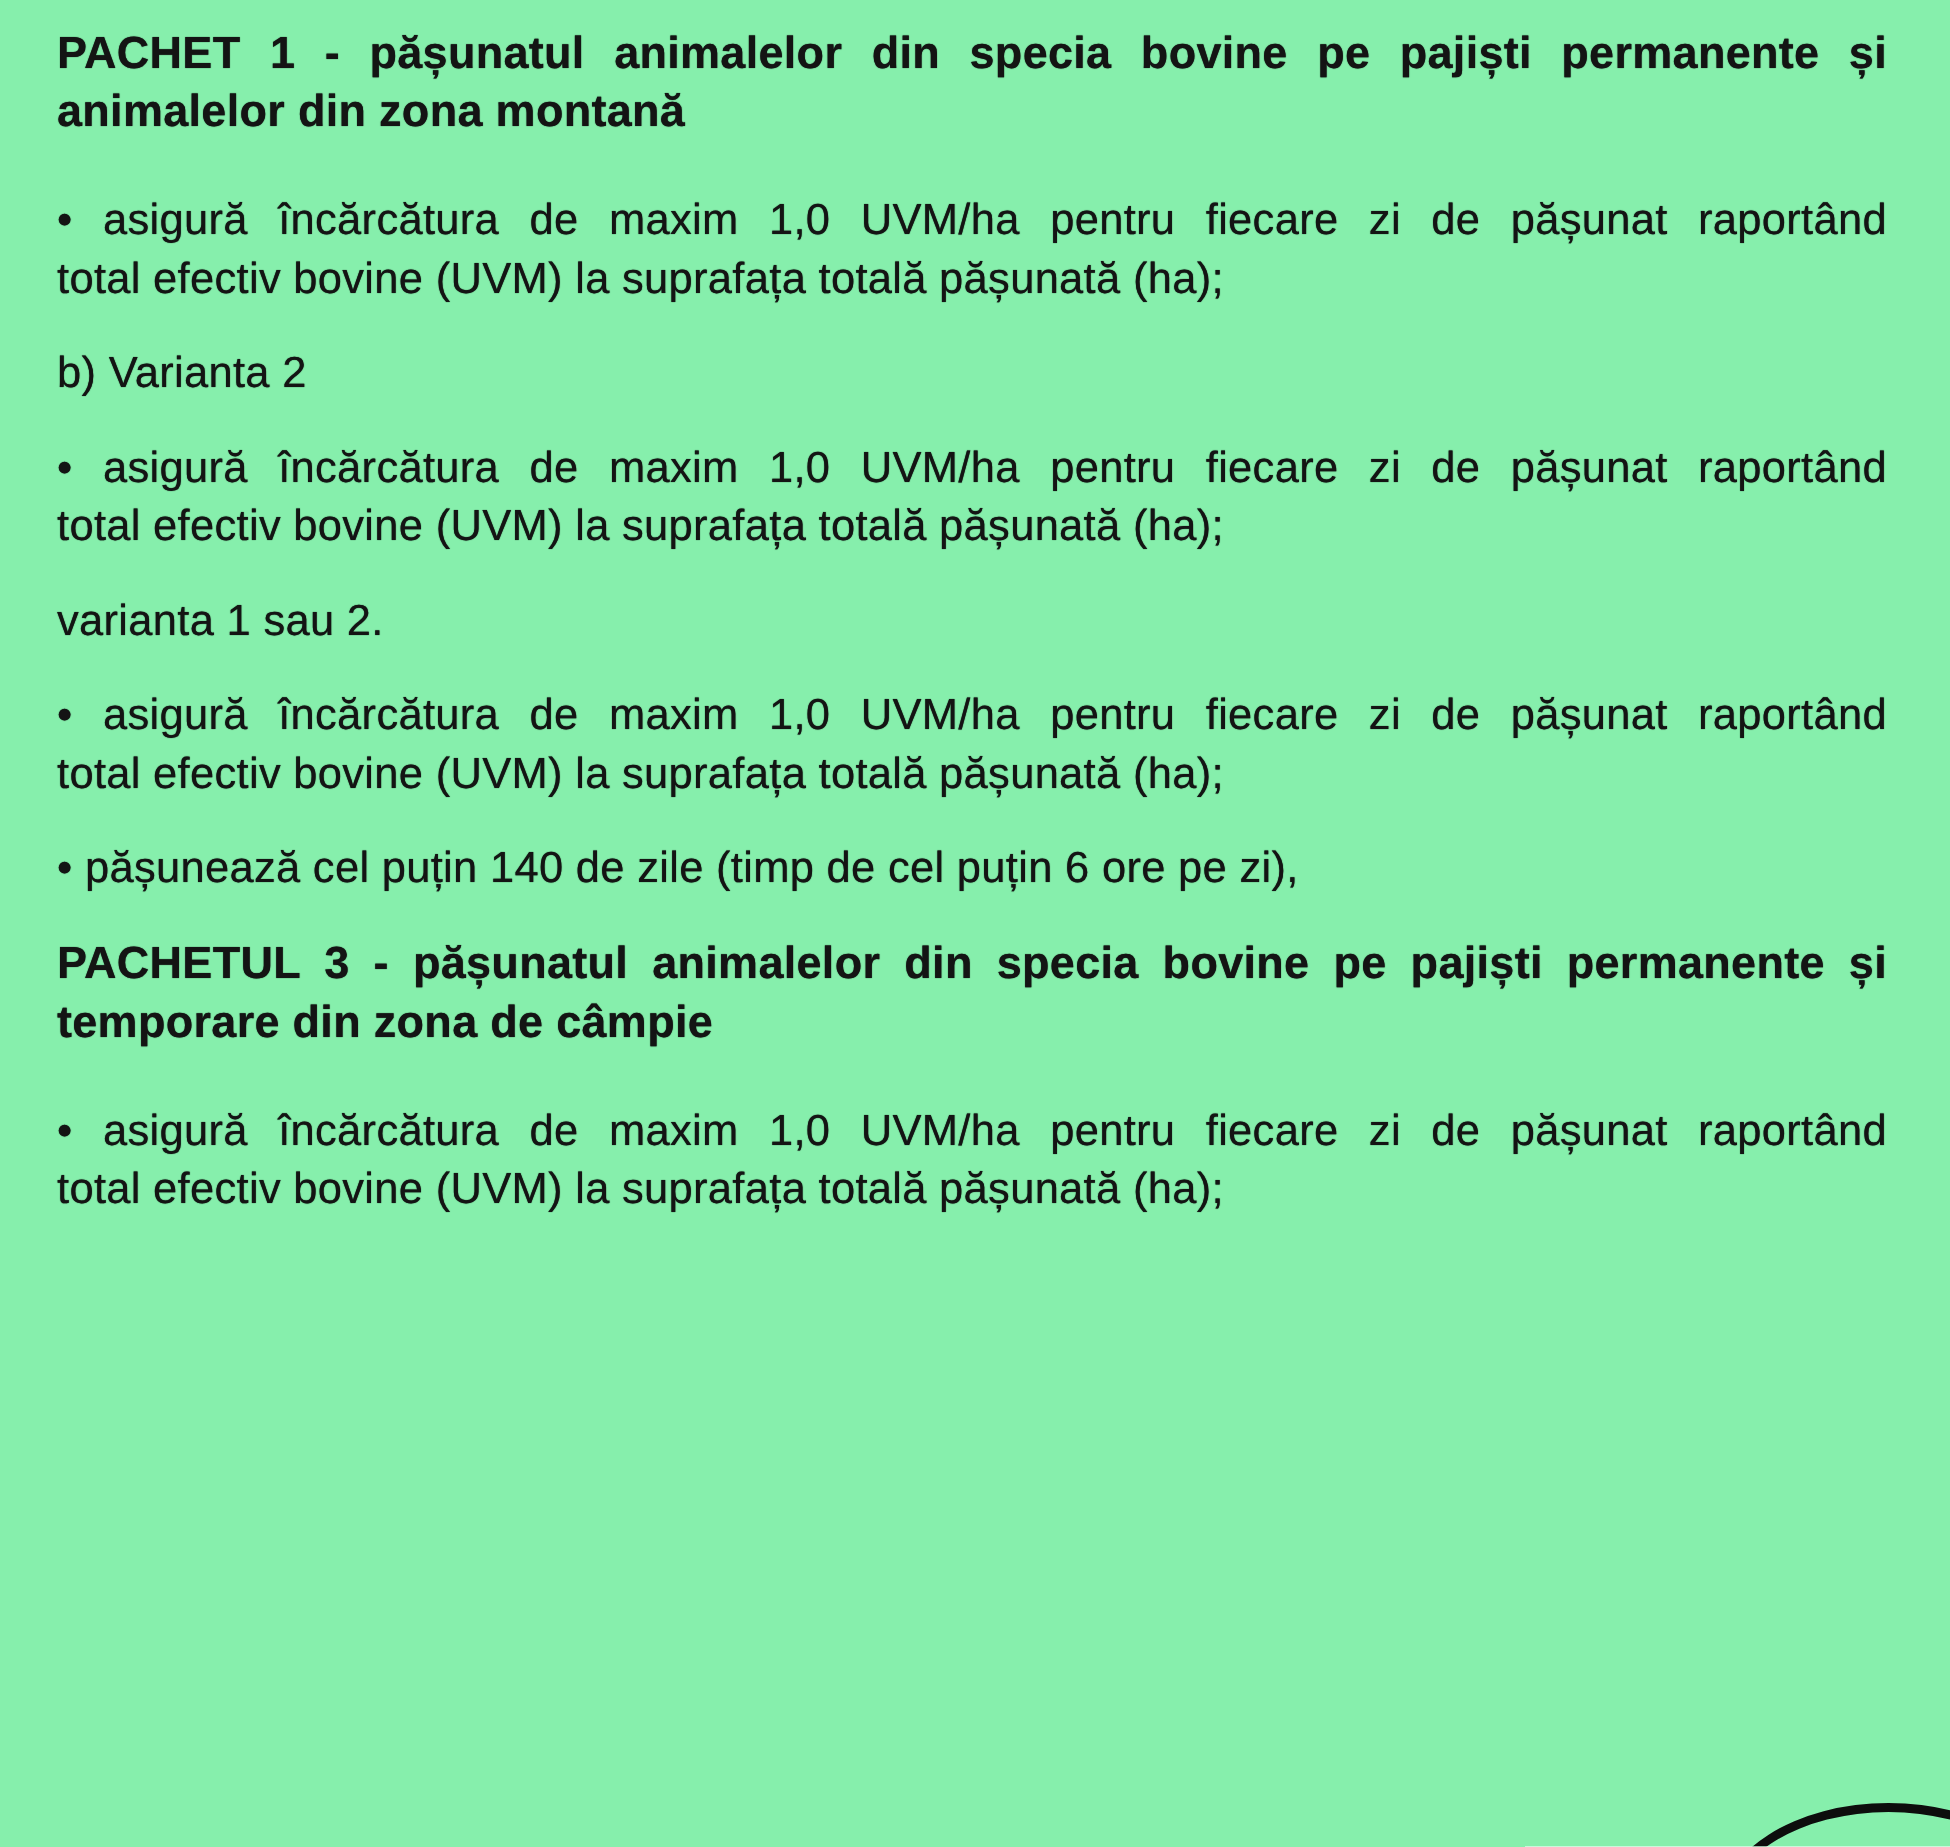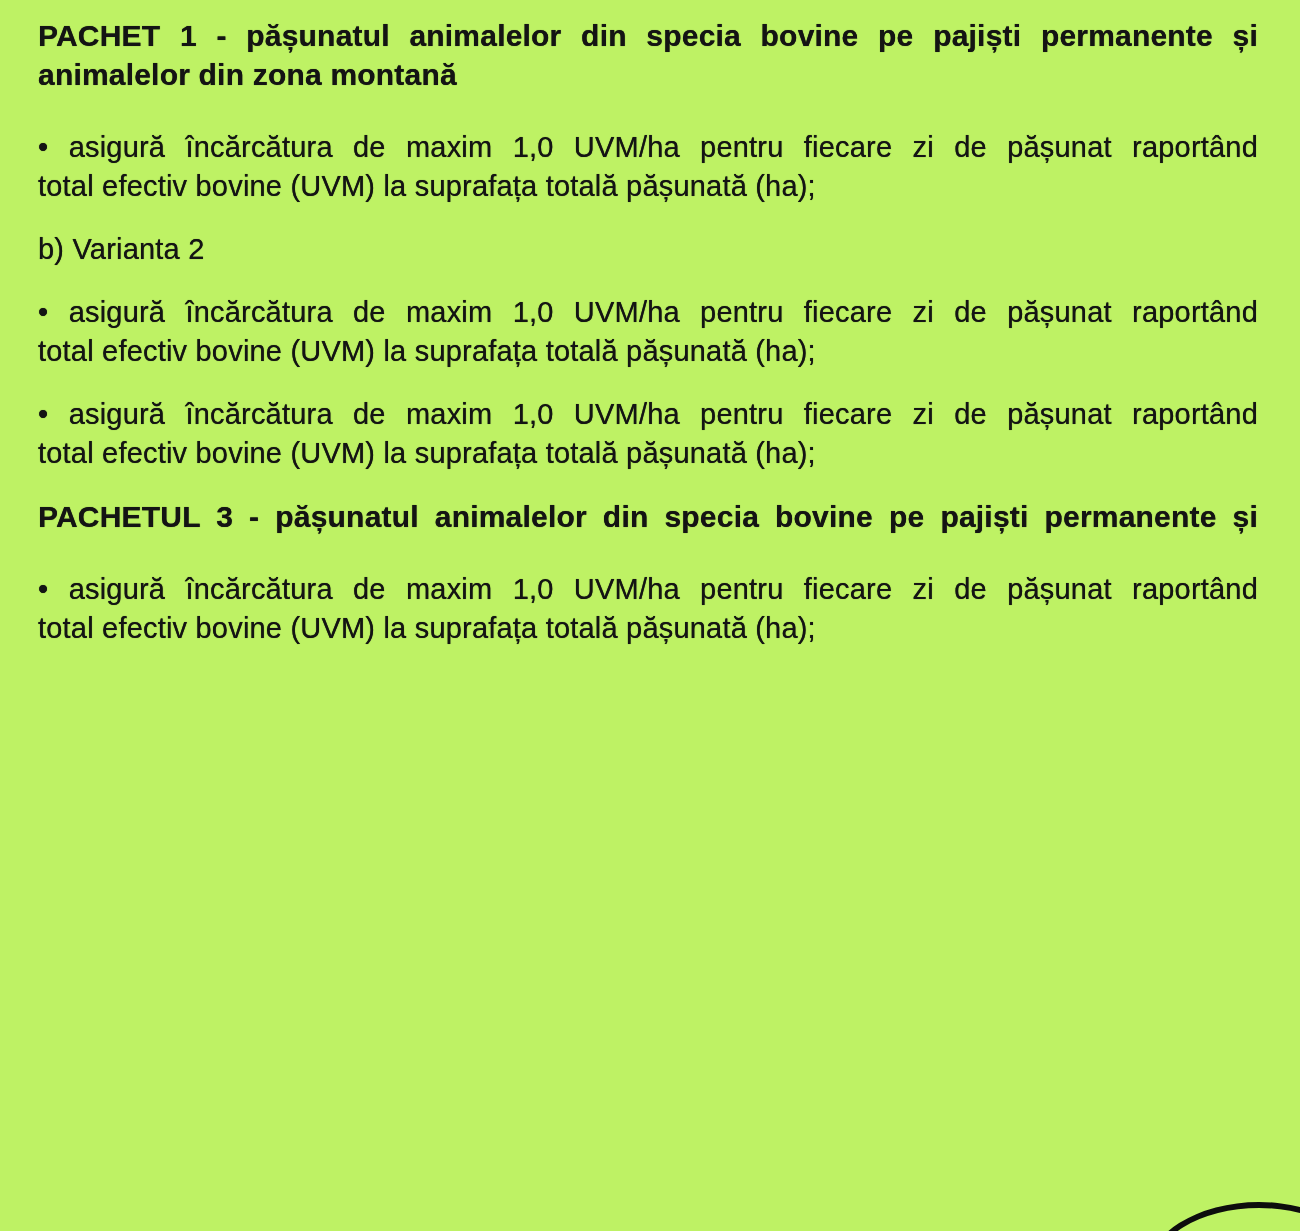--- a/index.html
+++ b/index.html
@@ -5,21 +5,21 @@
   html, body {
     margin: 0;
     padding: 0;
     background: #ffffff;
   }
   .page {
     position: relative;
     width: 1300px;
     height: 1231px;
     box-sizing: border-box;
-    background: #bef264;
+    background: #86efac;
     color: #141414;
     font-family: "Liberation Sans", sans-serif;
     font-size: 29px;
     line-height: 39px;
     padding: 8px 42px 0 38px;
     overflow: hidden;
     text-shadow: 0 0 0.7px rgba(0,0,0,0.85);
     letter-spacing: 0.2px;
   }
   .sec {
@@ -74,27 +74,32 @@
         <div class="line">total efectiv bovine (UVM) la suprafața totală pășunată (ha);</div>
       </div>
       <div class="sec subheading">
         <div class="line">b) Varianta 2</div>
       </div>
       <div class="sec bullet">
         <div class="line jline">• asigură încărcătura de maxim 1,0 UVM/ha pentru fiecare zi de pășunat raportând</div>
         <div class="line">total efectiv bovine (UVM) la suprafața totală pășunată (ha);</div>
       </div>
       <div class="sec paragraph">
+        <div class="line">varianta 1 sau 2.</div>
       </div>
       <div class="sec bullet">
         <div class="line jline">• asigură încărcătura de maxim 1,0 UVM/ha pentru fiecare zi de pășunat raportând</div>
         <div class="line">total efectiv bovine (UVM) la suprafața totală pășunată (ha);</div>
       </div>
+      <div class="sec bullet">
+        <div class="line">• pășunează cel puțin 140 de zile (timp de cel puțin 6 ore pe zi),</div>
+      </div>
       <div class="sec heading">
         <div class="line jline">PACHETUL 3 - pășunatul animalelor din specia bovine pe pajiști permanente și</div>
+        <div class="line">temporare din zona de câmpie</div>
       </div>
       <div class="sec bullet">
         <div class="line jline">• asigură încărcătura de maxim 1,0 UVM/ha pentru fiecare zi de pășunat raportând</div>
         <div class="line">total efectiv bovine (UVM) la suprafața totală pășunată (ha);</div>
       </div>
     </div>
 
   <div class="stamp-ellipse"></div>
   <div class="stamp-text">S.M</div>
 </div>

